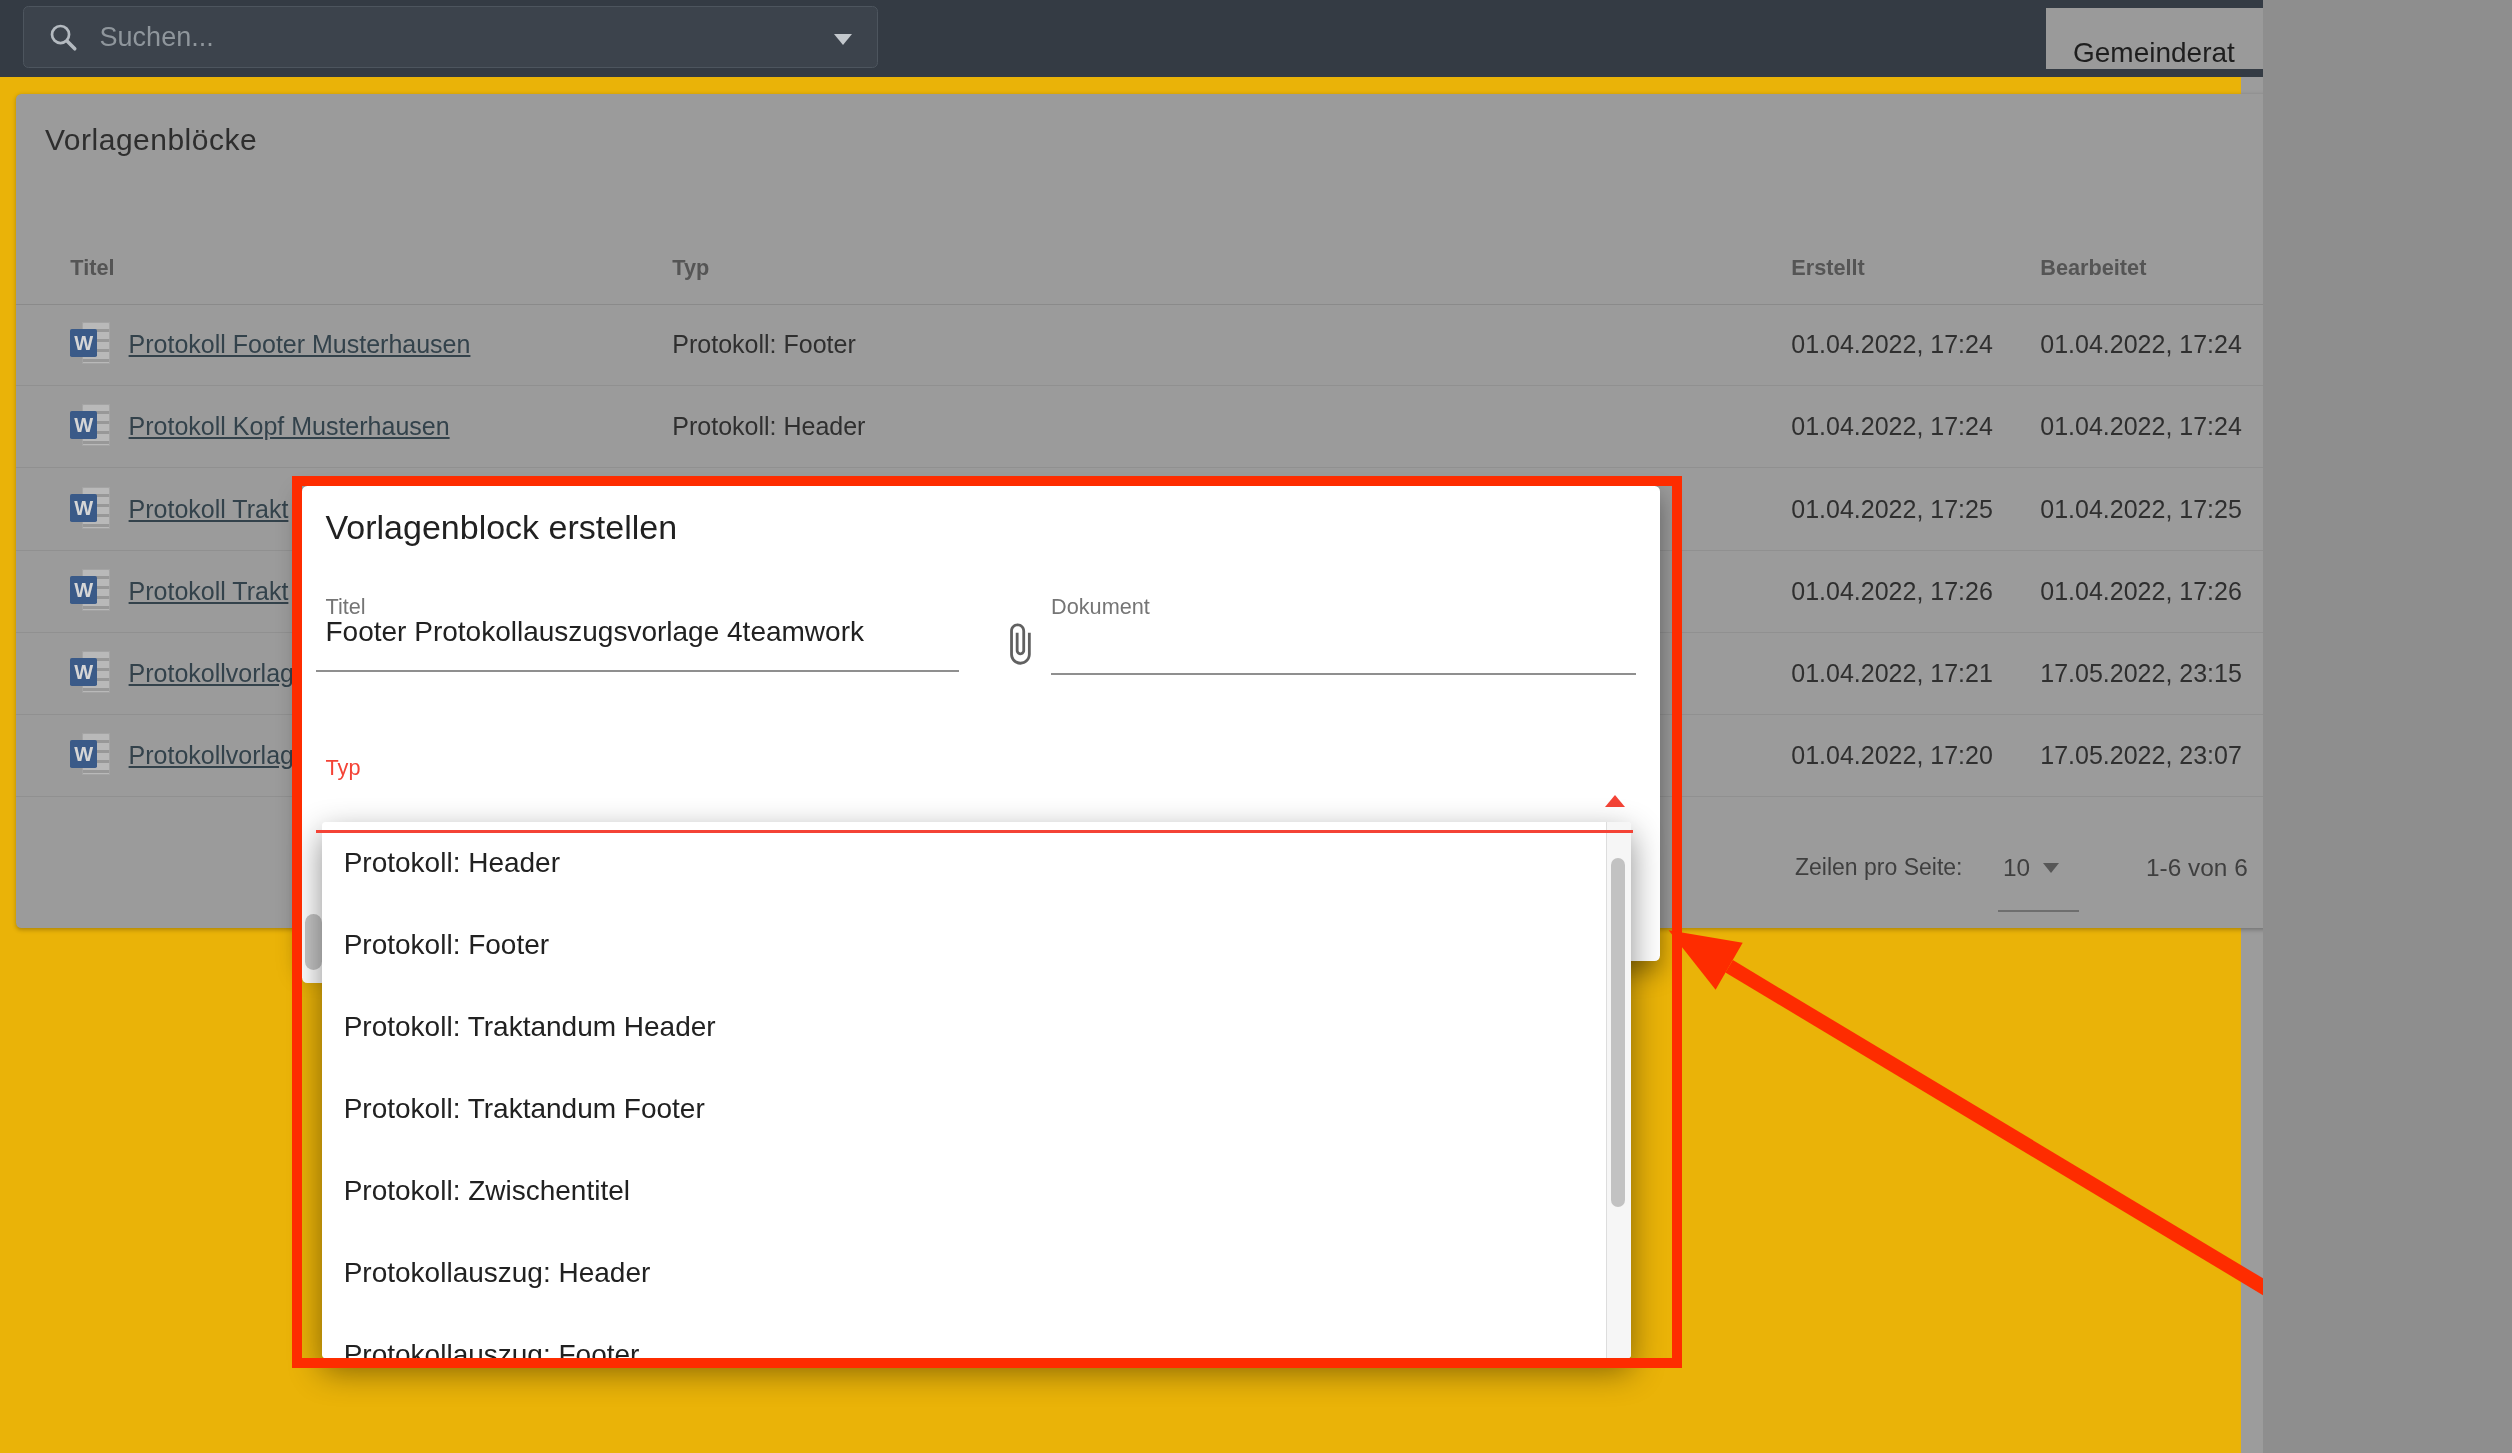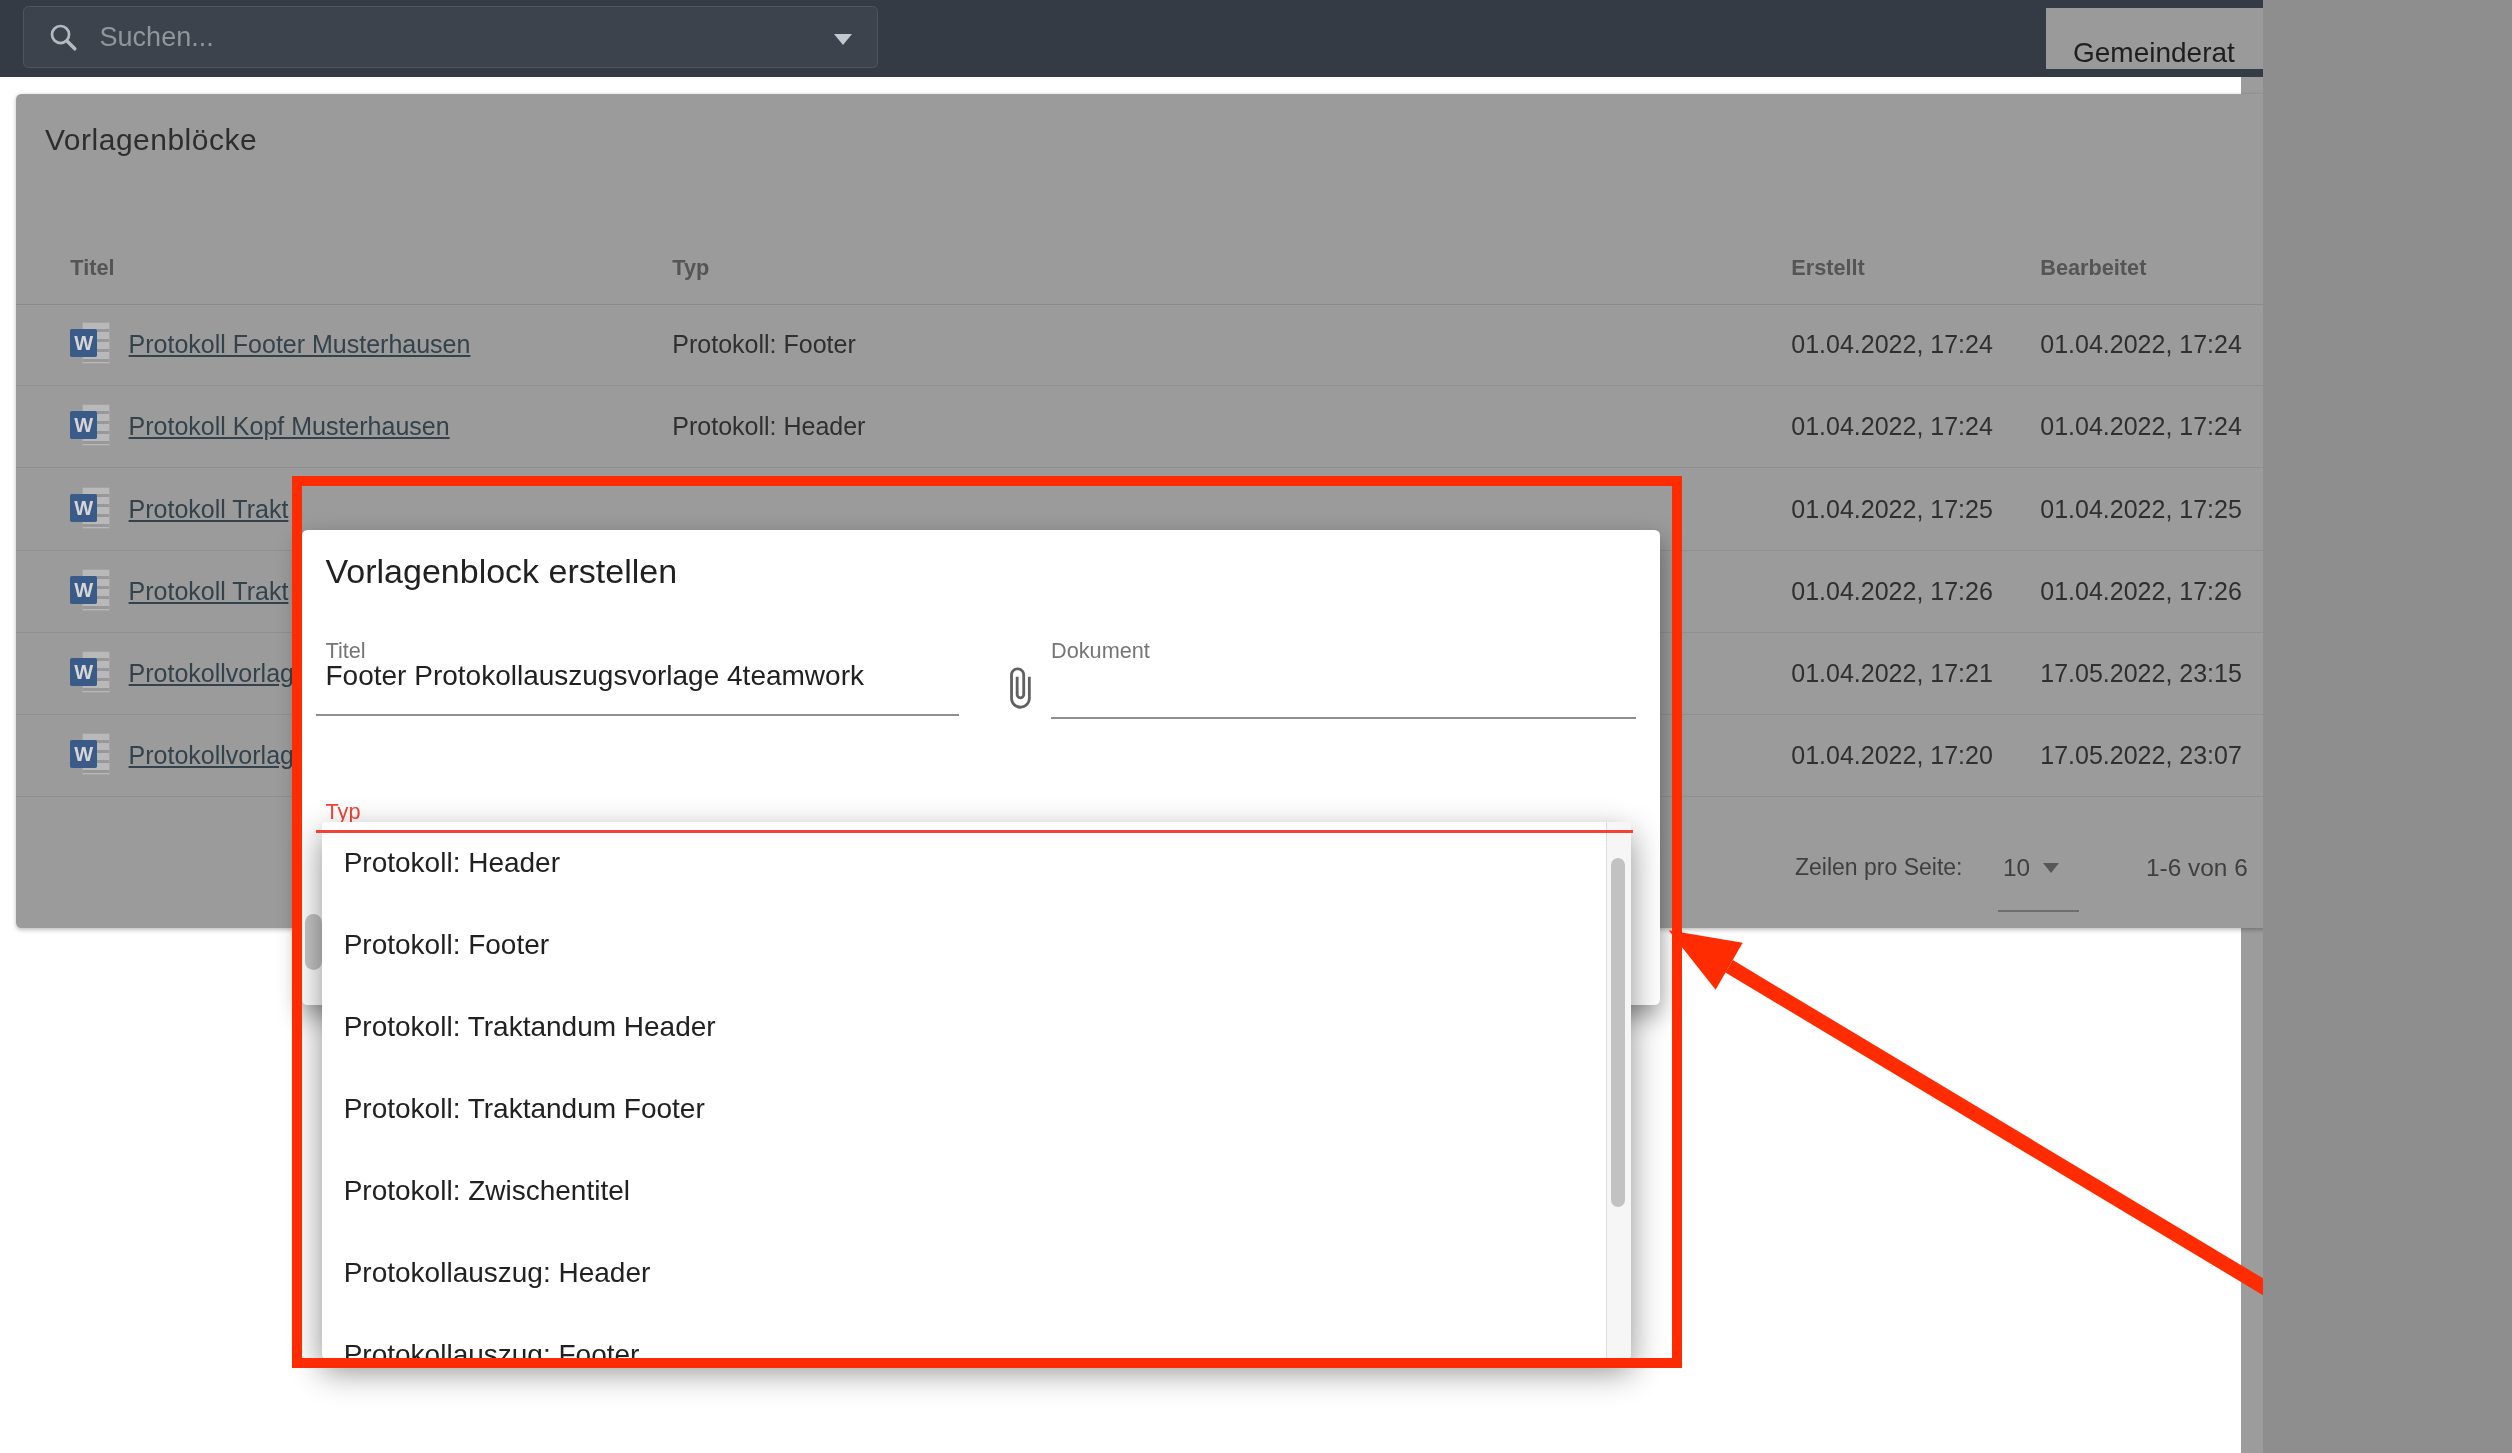--- a/index.html
+++ b/index.html
@@ -1,17 +1,17 @@
 <!DOCTYPE html>
 <html style="font-size:14.4px"><head>
 <meta charset="utf-8">
 <style>
   html,body{margin:0;padding:0;}
   body{font-family:"Liberation Sans", sans-serif; background:#8e8e8e;}
-  #screen{position:relative;width:2263px;height:1454px;overflow:hidden;background:#ffffff;}
+  #screen{position:relative;width:2263px;height:1454px;overflow:hidden;background:#eab308;}
 
   
   .topbar{position:absolute;left:0;top:0;width:2512px;height:77px;background:#343b44;}
   .search{position:absolute;left:22.6px;top:6.3px;width:855px;height:62px;background:#3c434c;
           border:1.8px solid #4d555e;border-radius:5.4px;box-sizing:border-box;display:flex;align-items:center;}
   .search .mag{margin-left:23.5px;}
   .search .ph{margin-left:20px;font-size:27px;color:#8f969c;}
   .caret-down{width:0;height:0;border-left:9px solid transparent;border-right:9px solid transparent;}
   .search .caret-down{position:absolute;right:25px;top:27px;border-top:11.7px solid #c3c8cd;}
   .org{position:absolute;left:2046px;top:8.1px;width:336px;height:61px;background:#9a9a9a;border-radius:0;
@@ -60,21 +60,21 @@
   .pag-prev{position:absolute;left:2299px;top:847px;width:36px;height:36px;cursor:pointer;}
   .pag-next{position:absolute;left:2389px;top:847px;width:36px;height:36px;cursor:pointer;}
 
   
   .fab{position:absolute;left:2406px;top:1356px;width:81px;height:81px;border-radius:50%;background:#353d46;
        display:flex;align-items:center;justify-content:center;cursor:pointer;z-index:5;}
   .fab .plus{color:#ccd1d6;font-size:54px;font-weight:300;line-height:54px;margin-top:-3.6px;}
 
   
   .dialog{position:absolute;left:302px;top:486px;width:1358px;height:475px;background:#fff;border-radius:5.4px;
-          box-shadow:0 10.8px 25px rgba(0,0,0,.4);z-index:10;margin-top:44px;}
+          box-shadow:0 10.8px 25px rgba(0,0,0,.4);z-index:10;}
   .dlg-title{position:absolute;left:23.5px;top:21.7px;font-size:34px;color:#212121;}
   .f-label{position:absolute;font-size:21.7px;color:#757575;}
   .f-input{position:absolute;border:none;outline:none;background:transparent;font-family:"Liberation Sans",sans-serif;
            font-size:28px;color:#212121;padding:0;}
   .f-line{position:absolute;height:1.8px;background:#8f8f8f;}
   .typ-label{position:absolute;left:23.5px;top:269px;font-size:21.7px;color:#f44336;}
   .typ-caret{position:absolute;left:1303px;top:309px;width:0;height:0;border-left:10px solid transparent;
              border-right:10px solid transparent;border-bottom:12.6px solid #f44336;}
   .dlg-sliver{position:absolute;left:302px;top:829px;width:22.6px;height:154px;background:#fff;
               border-radius:0 0 0 5.4px;z-index:11;}

